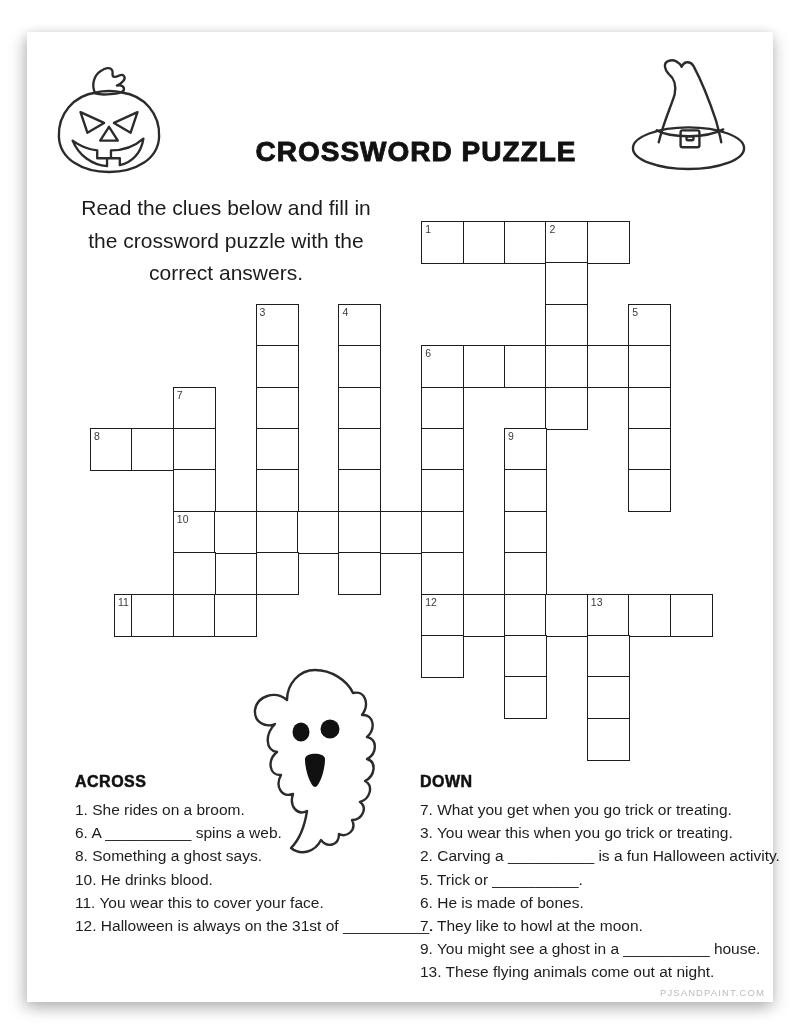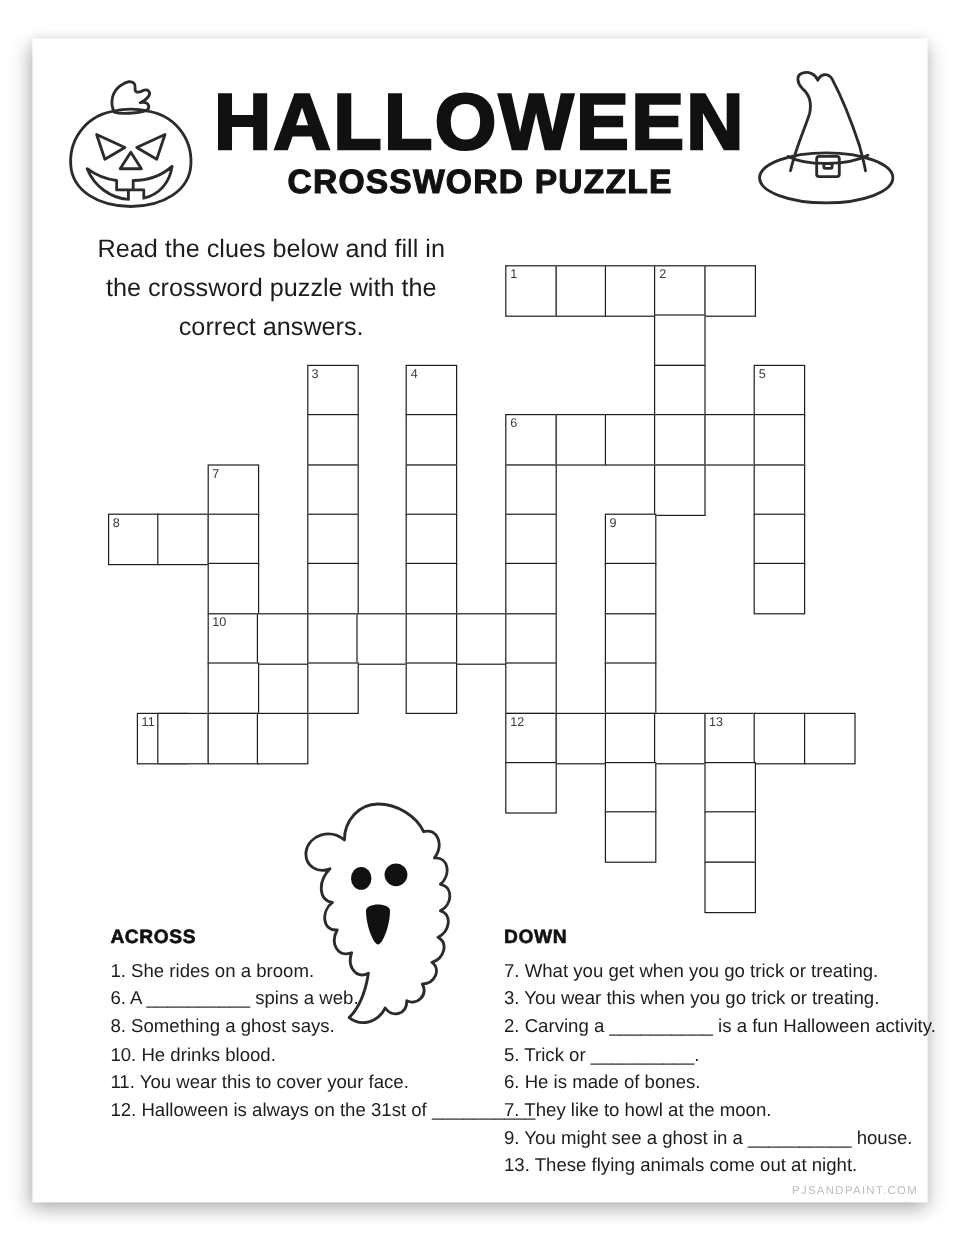--- a/index.html
+++ b/index.html
@@ -3,39 +3,39 @@
 <meta charset="utf-8">
 <style>
   html,body{margin:0;padding:0;width:800px;height:1035px;background:#ffffff;overflow:hidden;
     font-family:"Liberation Sans","DejaVu Sans",sans-serif;}
   .page{position:absolute;left:27px;top:32px;width:746px;height:970px;background:#fff;
     box-shadow:-5px 6px 14px rgba(0,0,0,0.20), 5px 6px 14px rgba(0,0,0,0.12), 0 -2px 8px rgba(0,0,0,0.06);}
   
   .title{position:absolute;left:120px;width:506px;top:36px;text-align:center;
     font-size:66px;font-weight:bold;letter-spacing:2px;color:#111;line-height:1;
     -webkit-text-stroke:2.2px #111;}
-  .subtitle{position:absolute;left:120px;width:506px;top:106px;text-align:center;
+  .subtitle{position:absolute;left:136px;width:506px;top:106px;text-align:center;
     font-size:28px;font-weight:bold;letter-spacing:1px;color:#111;line-height:1;
     -webkit-text-stroke:0.9px #111;}
   .icon{position:absolute;}
   .icon svg{display:block;width:100%;height:100%;}
   .pumpkin{left:23px;top:30px;width:118px;height:113px;}
   .hat{left:600px;top:20px;width:124px;height:124px;}
   .ghost{left:208px;top:628px;width:160px;height:200px;}
   
   .instructions{position:absolute;left:14px;top:160px;width:370px;text-align:center;
     font-size:21px;line-height:32.5px;color:#1c1c1c;}
   
   .grid{position:absolute;left:63px;top:189px;width:622px;height:539px;}
   .cell{position:absolute;width:43px;height:43px;box-sizing:border-box;
     border:1.6px solid #1d1d1d;background:#fff;}
   .cell .num{position:absolute;left:3px;top:1px;font-size:10.5px;color:#3a3a3a;line-height:12px;}
   
   .clues{position:absolute;top:741px;width:350px;color:#1d1d1d;}
-  .clues-across{left:65px;}
+  .clues-across{left:48px;}
   .clues-down{left:393px;}
   .clues h2{margin:0 0 7px 0;font-size:16px;font-weight:bold;letter-spacing:0.5px;color:#111;
     -webkit-text-stroke:0.5px #111;}
   .clues ul{margin:0;padding:0;list-style:none;}
   .clues li{font-size:15.5px;line-height:23.2px;white-space:nowrap;}
   
   .watermark{position:absolute;right:8px;bottom:4px;font-size:9.5px;letter-spacing:1.1px;
     color:#bcbcbc;}
 </style>
 </head>
@@ -56,21 +56,20 @@
   <div class="icon hat">
     <svg viewBox="0 0 125 125" fill="none" stroke="#2b2b2b" stroke-width="2.4" stroke-linejoin="round" stroke-linecap="round">
       <ellipse cx="62" cy="97" rx="56" ry="21"></ellipse>
       <path d="M32,91 C37,70 44,56 48,43 C50,34 48,27 42,22 C38,18 36,11 42,9 C47,7 53,10 55,15 C57,10 63,8 67,14 C75,29 84,52 90,70 C92,78 94,85 95,91"></path>
       <path d="M30,79 C45,87 80,87 97,78"></path>
       <rect x="54" y="79" width="19" height="17" rx="2"></rect>
       <rect x="60" y="85" width="7" height="4" rx="1.5"></rect>
     </svg>
   </div>
 
-  <div class="title">HALLOWEEN</div>
   <div class="subtitle">CROSSWORD PUZZLE</div>
 
   <div class="instructions">
     <div>Read the clues below and fill in</div>
     <div>the crossword puzzle with the</div>
     <div>correct answers.</div>
   </div>
 
   <div class="grid">
       <div class="cell" style="left: 331.2px; top: 0px; border-color: rgb(29, 29, 29);">

